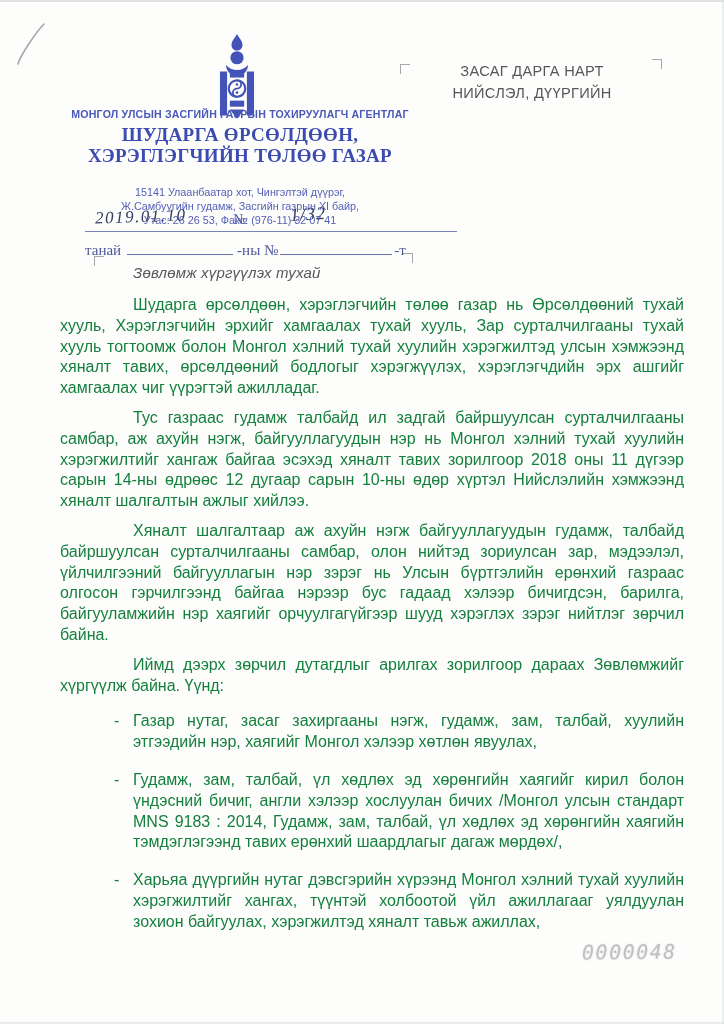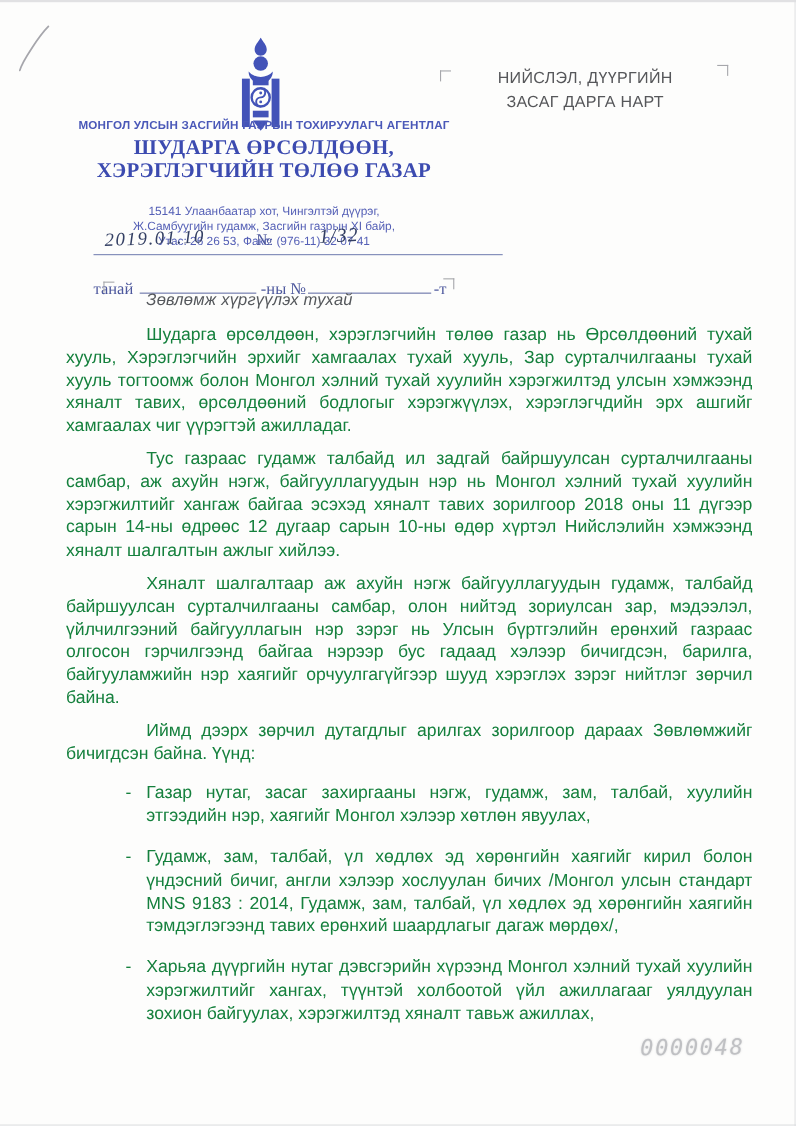--- a/index.html
+++ b/index.html
@@ -23,21 +23,21 @@
     color:#3c4bb0;line-height:1.12;margin-top:4px;letter-spacing:.3px;}
   .address{margin-top:18px;font-size:10.8px;color:#5560b6;line-height:1.32;}
 
   .ref-block{position:absolute;left:85px;top:207px;width:372px;}
   .ref-row1{position:relative;height:24px;border-bottom:1.4px solid #7b85b5;}
   .hw{font-family:"Liberation Serif",serif;font-style:italic;color:#333f63;}
   .hw-date{position:absolute;left:10px;top:0px;font-size:17px;letter-spacing:1.5px;transform:rotate(-2deg);}
   .no-sign{position:absolute;left:148px;top:4px;font-family:"Liberation Serif",serif;
     font-size:15px;color:#4d589d;}
   .hw-no{position:absolute;left:205px;top:-3px;font-size:18px;letter-spacing:1px;transform:rotate(-3deg);}
-  .ref-row2{margin-top:20px;font-family:"Liberation Serif",serif;font-size:15px;color:#4d589d;
+  .ref-row2{margin-top:8px;font-family:"Liberation Serif",serif;font-size:15px;color:#4d589d;
     display:flex;align-items:baseline;}
   .blank{display:inline-block;border-bottom:1px solid #6872a8;height:14px;}
   .blank-a{width:106px;margin:0 4px 0 6px;}
   .blank-b{width:112px;margin:0 2px 0 2px;}
 
   .addressee{position:absolute;left:398px;top:61px;width:268px;text-align:center;
     font-size:14.6px;color:#56575a;line-height:1.5;letter-spacing:.3px;}
 
   .corner{position:absolute;width:9px;height:9px;}
   .corner.tl{border-top:1px solid #a6a7ab;border-left:1px solid #a6a7ab;}
@@ -112,33 +112,33 @@
     <span class="blank blank-a"></span>
     <span>-ны №</span>
     <span class="blank blank-b"></span>
     <span>-т</span>
   </div>
 </div>
 
 <div class="corner tl ca-l"></div>
 <div class="corner tr ca-r"></div>
 <div class="addressee">
+  <div>ЗАСАГ ДАРГА НАРТ</div>
   <div>НИЙСЛЭЛ, ДҮҮРГИЙН</div>
-  <div>ЗАСАГ ДАРГА НАРТ</div>
 </div>
 
 <div class="corner tl cs-l"></div>
 <div class="corner tr cs-r"></div>
 <div class="subject">Зөвлөмж хүргүүлэх тухай</div>
 
 <div class="body-text">
   <p>Шударга өрсөлдөөн, хэрэглэгчийн төлөө газар нь Өрсөлдөөний тухай хууль, Хэрэглэгчийн эрхийг хамгаалах тухай хууль, Зар сурталчилгааны тухай хууль тогтоомж болон Монгол хэлний тухай хуулийн хэрэгжилтэд улсын хэмжээнд хяналт тавих, өрсөлдөөний бодлогыг хэрэгжүүлэх, хэрэглэгчдийн эрх ашгийг хамгаалах чиг үүрэгтэй ажилладаг.</p>
   <p>Тус газраас гудамж талбайд ил задгай байршуулсан сурталчилгааны самбар, аж ахуйн нэгж, байгууллагуудын нэр нь Монгол хэлний тухай хуулийн хэрэгжилтийг хангаж байгаа эсэхэд хяналт тавих зорилгоор 2018 оны 11 дүгээр сарын 14-ны өдрөөс 12 дугаар сарын 10-ны өдөр хүртэл Нийслэлийн хэмжээнд хяналт шалгалтын ажлыг хийлээ.</p>
   <p>Хяналт шалгалтаар аж ахуйн нэгж байгууллагуудын гудамж, талбайд байршуулсан сурталчилгааны самбар, олон нийтэд зориулсан зар, мэдээлэл, үйлчилгээний байгууллагын нэр зэрэг нь Улсын бүртгэлийн ерөнхий газраас олгосон гэрчилгээнд байгаа нэрээр бус гадаад хэлээр бичигдсэн, барилга, байгууламжийн нэр хаягийг орчуулгагүйгээр шууд хэрэглэх зэрэг нийтлэг зөрчил байна.</p>
-  <p>Иймд дээрх зөрчил дутагдлыг арилгах зорилгоор дараах Зөвлөмжийг бичигдсэн байна. Үүнд:</p>
+  <p>Иймд дээрх зөрчил дутагдлыг арилгах зорилгоор дараах Зөвлөмжийг хүргүүлж байна. Үүнд:</p>
   <div class="bullets">
     <div class="bullet-item">
       <span class="bullet-dash">-</span>
       <span>Газар нутаг, засаг захиргааны нэгж, гудамж, зам, талбай, хуулийн этгээдийн нэр, хаягийг Монгол хэлээр хөтлөн явуулах,</span>
     </div>
     <div class="bullet-item">
       <span class="bullet-dash">-</span>
       <span>Гудамж, зам, талбай, үл хөдлөх эд хөрөнгийн хаягийг кирил болон үндэсний бичиг, англи хэлээр хослуулан бичих /Монгол улсын стандарт MNS 9183 : 2014, Гудамж, зам, талбай, үл хөдлөх эд хөрөнгийн хаягийн тэмдэглэгээнд тавих ерөнхий шаардлагыг дагаж мөрдөх/,</span>
     </div>
     <div class="bullet-item">

